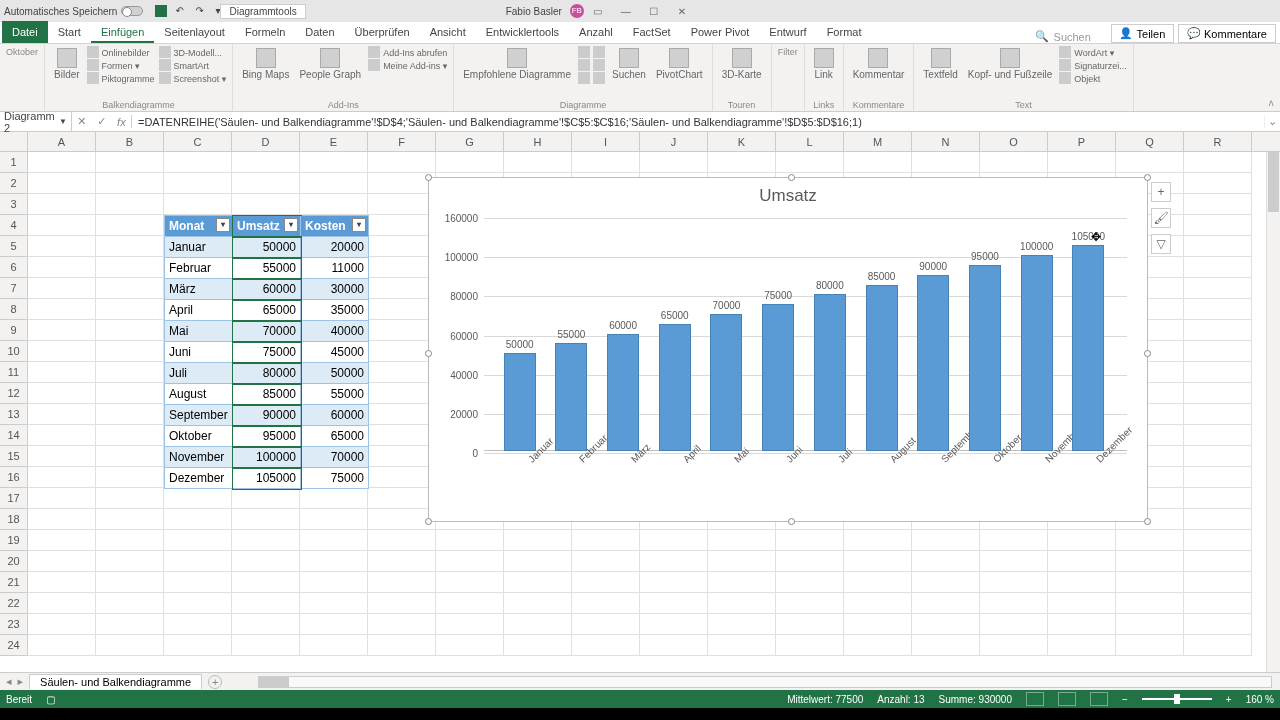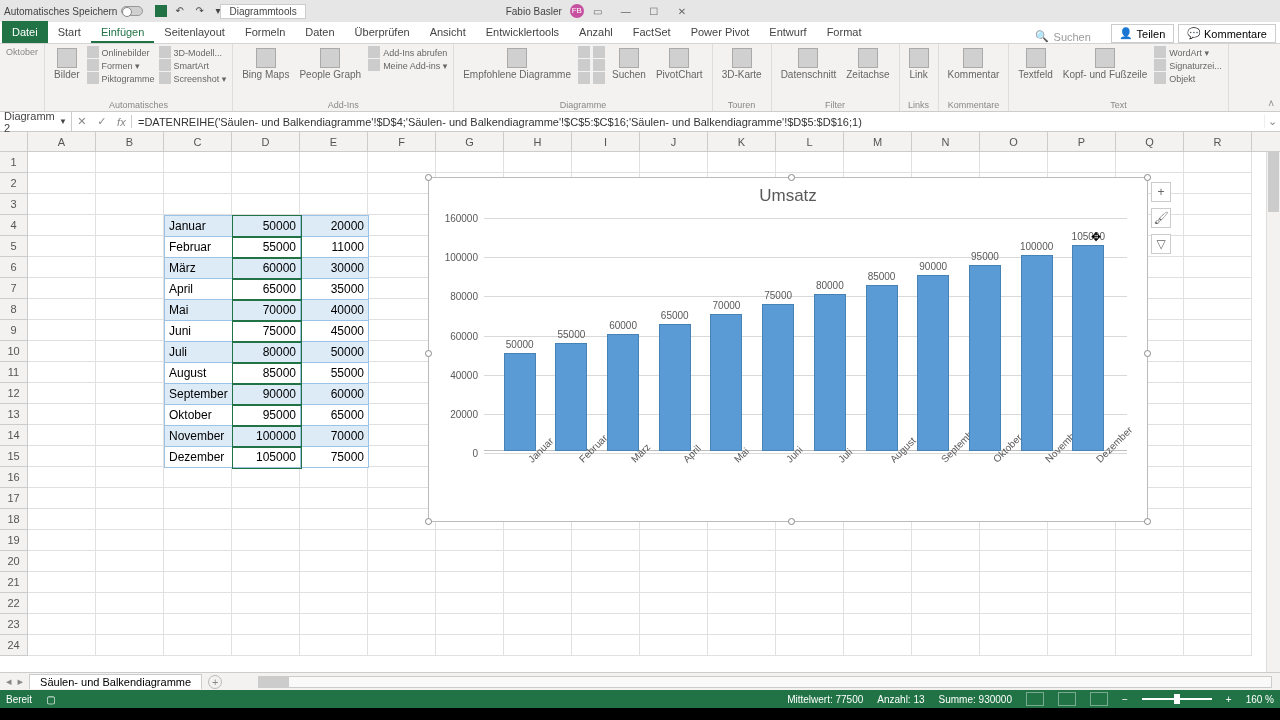--- a/index.html
+++ b/index.html
@@ -171,21 +171,21 @@
           <div class="sm-item"><span class="sm-ico"></span>Onlinebilder</div>
           <div class="sm-item"><span class="sm-ico"></span>Formen ▾</div>
           <div class="sm-item"><span class="sm-ico"></span>Piktogramme</div>
         </div>
         <div class="col">
           <div class="sm-item"><span class="sm-ico"></span>3D-Modell...</div>
           <div class="sm-item"><span class="sm-ico"></span>SmartArt</div>
           <div class="sm-item"><span class="sm-ico"></span>Screenshot ▾</div>
         </div>
       </div>
-      <div class="grp-label">Automatisches</div>
+      <div class="grp-label">Balkendiagramme</div>
     </div>
     <div class="grp">
       <div class="grp-body">
         <div class="big-btn">
           <div class="big-ico"></div>
           <span>Bing Maps</span>
         </div>
         <div class="big-btn">
           <div class="big-ico"></div>
           <span>People Graph</span>
@@ -231,30 +231,20 @@
     <div class="grp">
       <div class="grp-body">
         <div class="big-btn">
           <div class="big-ico"></div>
           <span>3D-Karte</span>
         </div>
       </div>
       <div class="grp-label">Touren</div>
     </div>
     <div class="grp">
-      <div class="grp-body">
-        <div class="big-btn">
-          <div class="big-ico"></div>
-          <span>Datenschnitt</span>
-        </div>
-        <div class="big-btn">
-          <div class="big-ico"></div>
-          <span>Zeitachse</span>
-        </div>
-      </div>
       <div class="grp-label">Filter</div>
     </div>
     <div class="grp">
       <div class="grp-body">
         <div class="big-btn">
           <div class="big-ico"></div>
           <span>Link</span>
         </div>
       </div>
       <div class="grp-label">Links</div>
@@ -783,20 +773,25 @@
         <div class="gcell" style="left:408px; top:0px;"></div>
         <div class="gcell" style="left:340px; top:0px;"></div>
         <div class="gcell" style="left:272px; top:0px;"></div>
         <div class="gcell" style="left:204px; top:0px;"></div>
         <div class="gcell" style="left:136px; top:0px;"></div>
         <div class="gcell" style="left:68px; top:0px;"></div>
         <div class="gcell" style="left:0px; top:0px;"></div>
 
       <table class="data-tbl" id="data-tbl" style="left:136px; top:63px;">
           <tbody>
+            <tr class="tbl-header">
+              <td>Monat<span class="drop">▾</span></td>
+              <td style="outline: rgb(33, 115, 70) solid 1px;">Umsatz<span class="drop">▾</span></td>
+              <td>Kosten<span class="drop">▾</span></td>
+            </tr>
             <tr class="r-odd">
               <td class="month" style="background:#ddebf7;">Januar</td>
               <td class="num sel-col" style="outline: rgb(33, 115, 70) solid 1px;">50000</td>
               <td class="num">20000</td>
             </tr>
             <tr class="r-even">
               <td class="month" style="background:#fff;">Februar</td>
               <td class="num sel-col" style="outline: rgb(33, 115, 70) solid 1px;">55000</td>
               <td class="num">11000</td>
             </tr>

